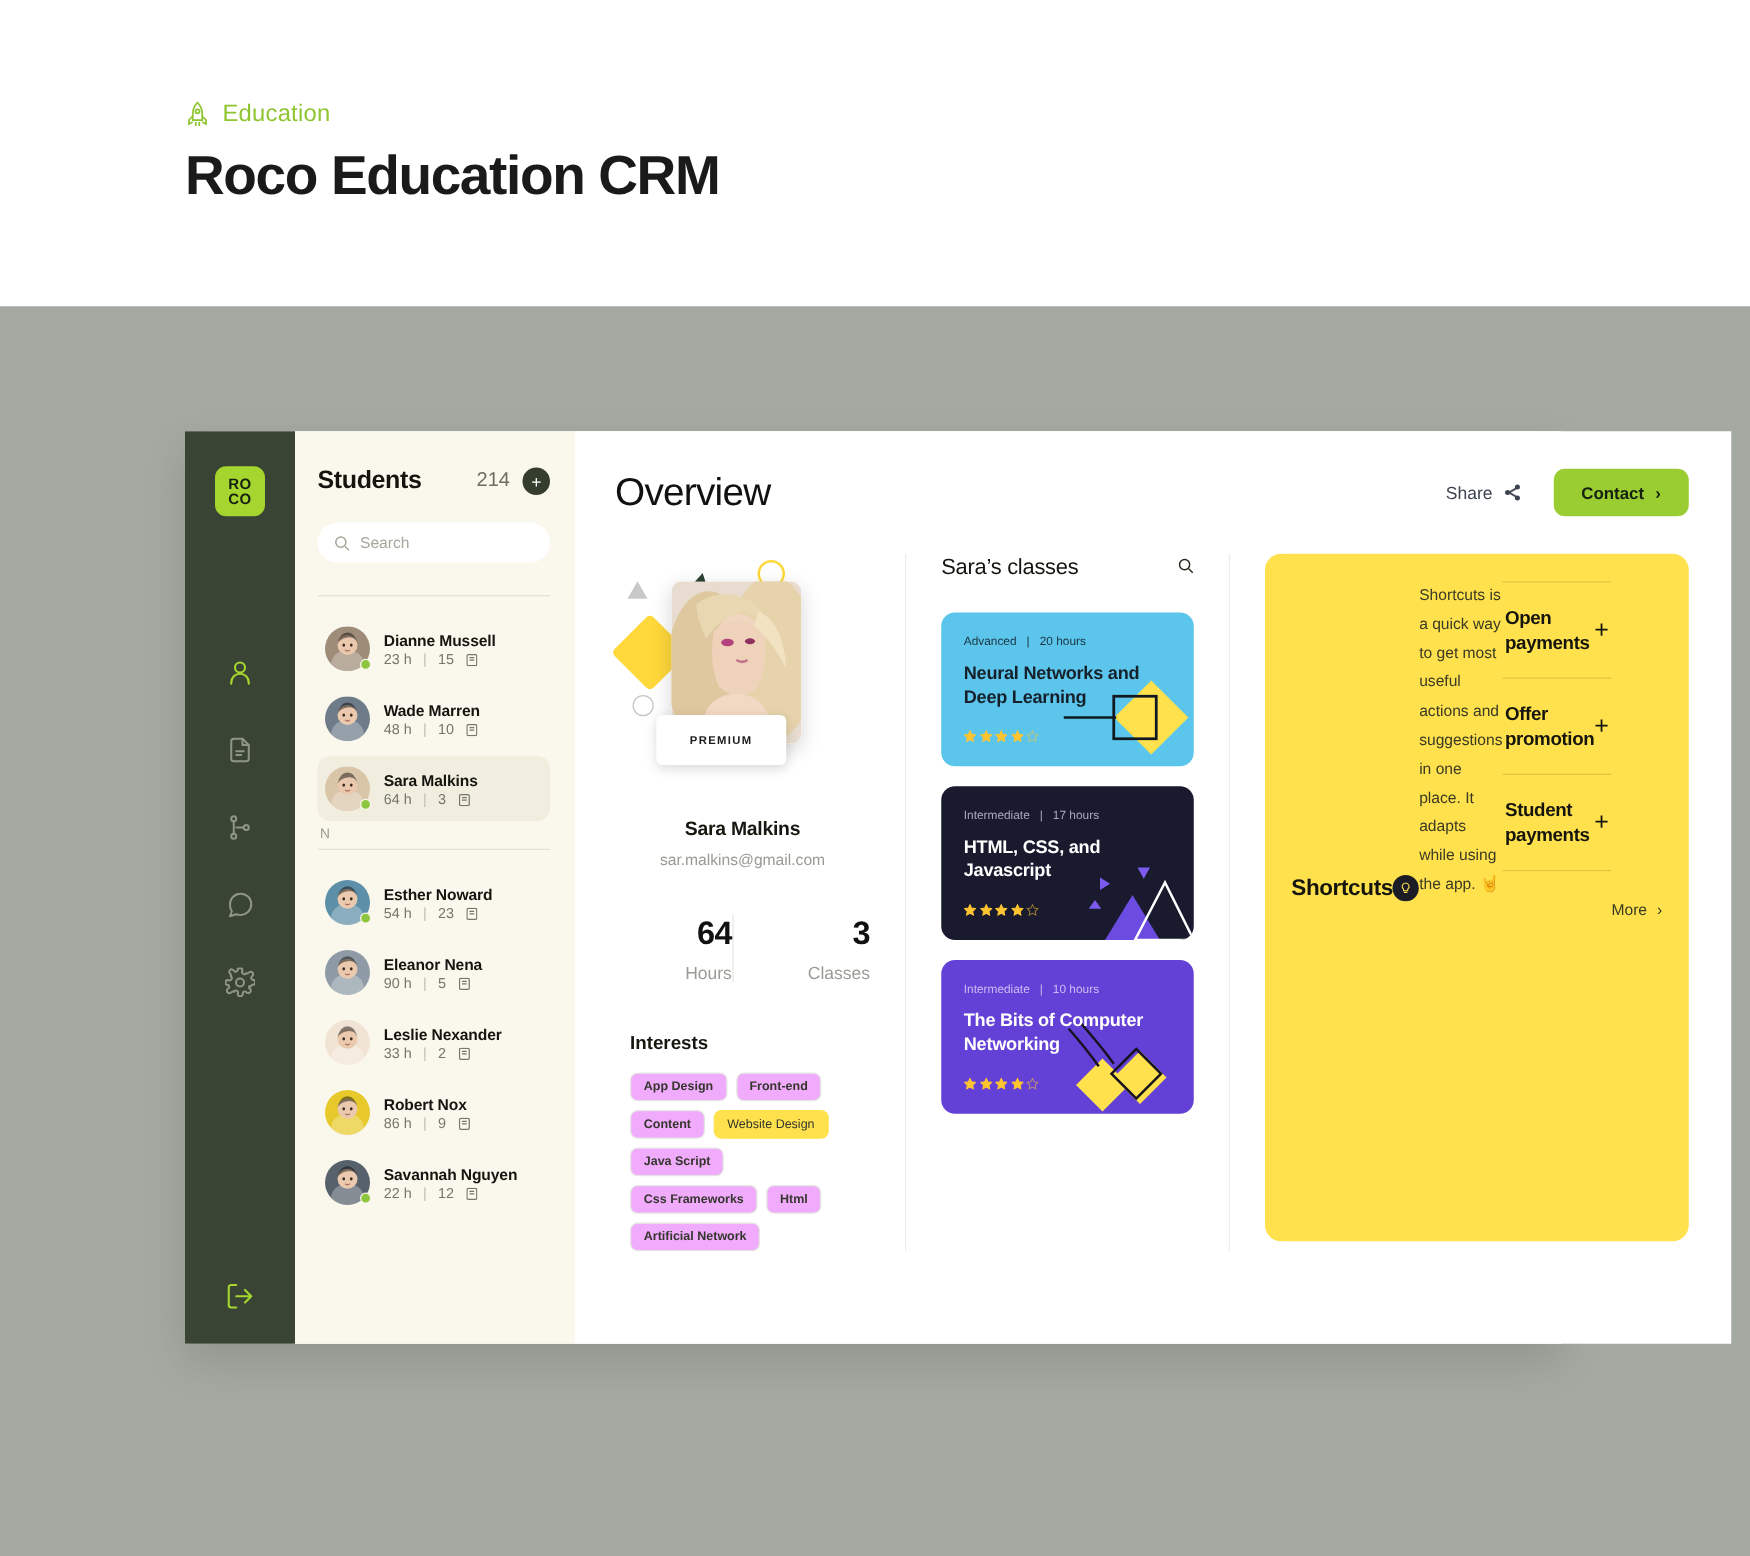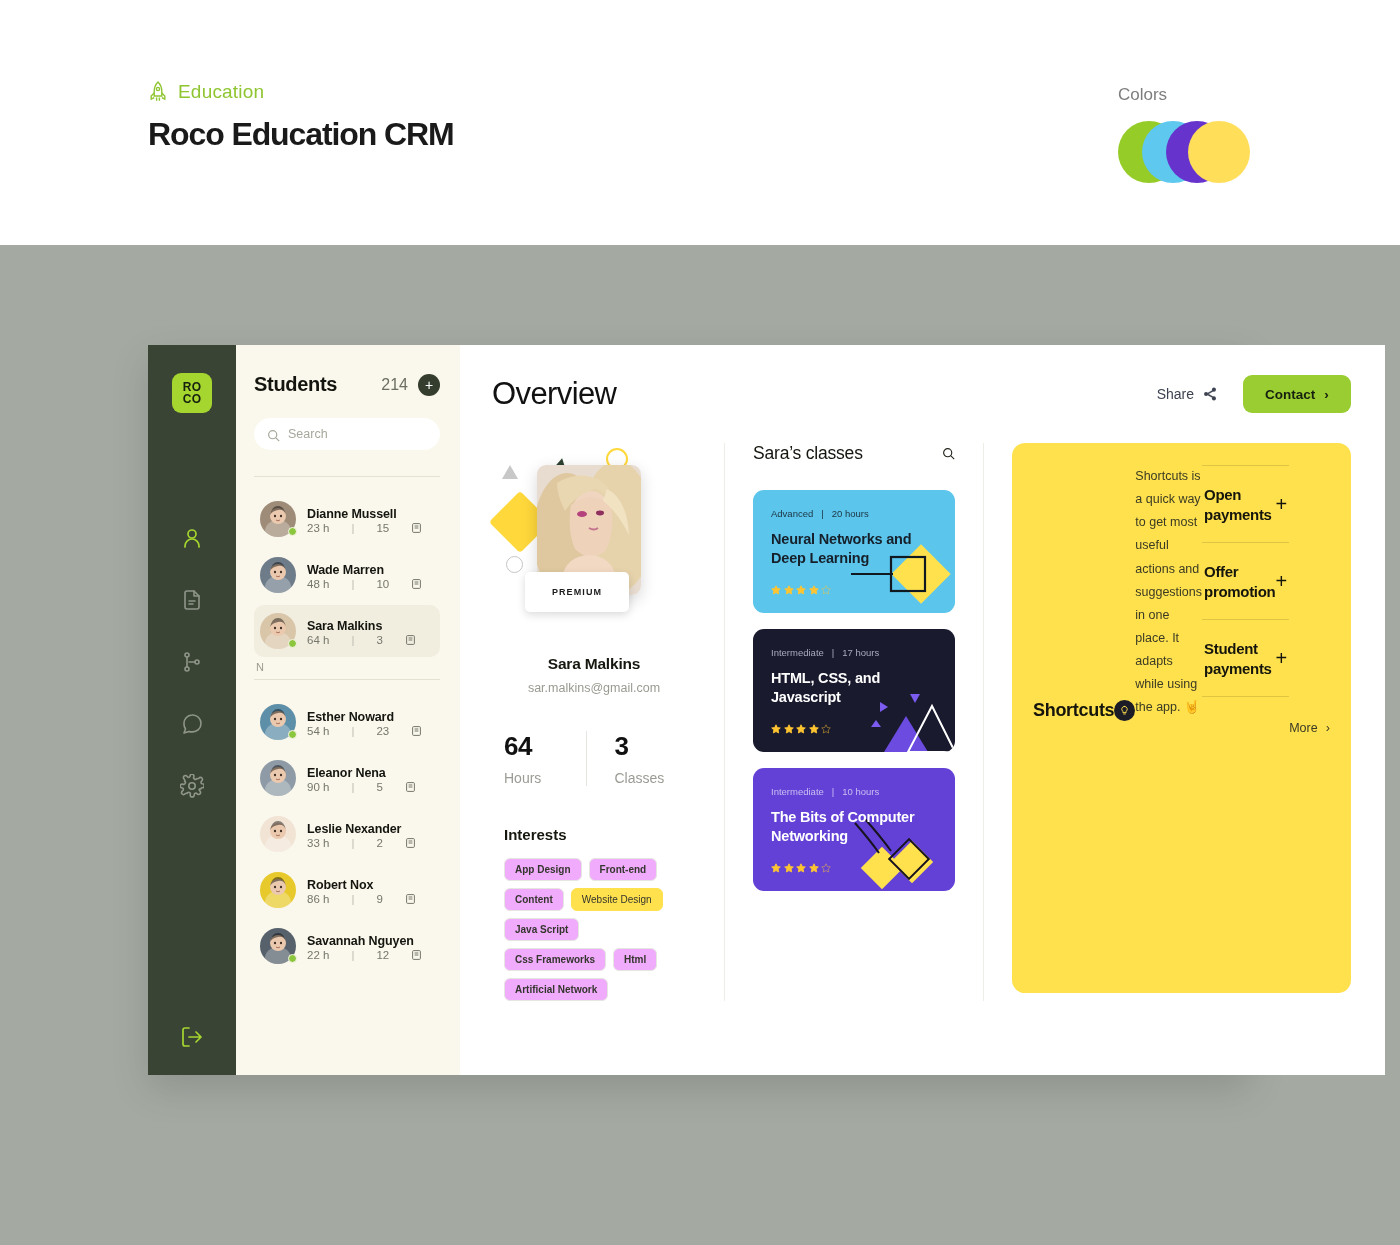--- a/index.html
+++ b/index.html
@@ -10,21 +10,21 @@
     overflow: hidden;
   }
 
   
   .banner { height: 245px; background: #ffffff; position: relative; }
   .banner-inner { padding: 80px 0 0 148px; }
   .kicker { display: flex; align-items: center; gap: 10px; margin-bottom: 14px; }
   .kicker-icon { width: 20px; height: 24px; display: block; }
   .kicker-text { font-size: 19px; color: #8FC531; letter-spacing: .2px; }
   .big-title {
-    font-size: 32px; font-weight: 700; color: #1A1A1A;
+    font-size: 44px; font-weight: 700; color: #1A1A1A;
     letter-spacing: -1.1px; line-height: 1.05;
   }
   .colors-block { position: absolute; right: 150px; top: 85px; text-align: left; }
   .colors-label { font-size: 17px; color: #7D7D7D; margin-bottom: 16px; }
   .swatches { position: relative; height: 62px; width: 132px; }
   .swatch { position: absolute; top: 0; width: 62px; height: 62px; border-radius: 50%; }
   .sw0 { left: 0;  }
   .sw1 { left: 24px; }
   .sw2 { left: 48px; }
   .sw3 { left: 70px; }
@@ -82,21 +82,21 @@
     padding: 8px 10px 8px 6px; border-radius: 10px; margin-bottom: 4px; cursor: pointer;
   }
   .stu.sel { background: #F1EDDF; }
   .av-wrap { position: relative; width: 36px; height: 36px; flex: 0 0 36px; }
   .av { width: 36px; height: 36px; border-radius: 50%; overflow: hidden; display: block; }
   .dot {
     position: absolute; right: -1px; bottom: 1px; width: 9px; height: 9px;
     border-radius: 50%; background: #8CC63E; border: 1.6px solid #FAF7EC;
   }
   .stu-name { font-size: 12.5px; font-weight: 700; color: #14150F; letter-spacing: -.1px; margin-bottom: 3px; }
-  .stu-meta { font-size: 11.5px; color: #75776B; display: flex; align-items: center; gap: 22px; }
+  .stu-meta { font-size: 11.5px; color: #75776B; display: flex; align-items: center; gap: 9px; }
   .meta-sep { color: #BDBEB2; }
   .bookico { width: 9px; height: 10px; display: inline-block; vertical-align: -1px; margin-left: 1px; }
 
   
   .main { flex: 1; background: #fff; padding: 30px 34px 0 32px; position: relative; }
   .main-head { display: flex; align-items: center; justify-content: space-between; margin-bottom: 30px; }
   .overview-title { font-size: 31px; font-weight: 400; color: #111; letter-spacing: -.6px; }
   .head-actions { display: flex; align-items: center; gap: 26px; }
   .share { display: flex; align-items: center; gap: 9px; font-size: 14px; color: #3D4250; cursor: pointer; }
   .share-ico { width: 14px; height: 14px; }
@@ -127,21 +127,21 @@
     border-left: 8px solid transparent; border-right: 8px solid transparent; border-bottom: 14px solid #C8C8C8; }
   .shp-diamond { left: 6px; top: 57px; width: 44px; height: 44px; background: #FFD83B; transform: rotate(45deg); border-radius: 4px; }
   .shp-circ-gray { left: 14px; top: 113px; width: 17px; height: 17px; border: 1.6px solid #C5C5C5; border-radius: 50%; }
   .shp-tri-dark { left: 50px; top: 15px; width: 0; height: 0;
     border-left: 17px solid transparent; border-right: 17px solid transparent; border-bottom: 30px solid #2D4232; transform: rotate(12deg); }
   .shp-circ-yellow { left: 114px; top: 5px; width: 22px; height: 22px; border: 2.4px solid #FFD83B; border-radius: 50%; }
 
   .pname { text-align: center; font-size: 15.5px; font-weight: 600; color: #16170F; margin-bottom: 8px; letter-spacing: -.2px; }
   .pmail { text-align: center; font-size: 12.5px; color: #9A9A92; margin-bottom: 36px; }
 
-  .stats { display: flex; margin-bottom: 40px; padding-left: 12px; }
+  .stats { display: flex; margin-bottom: 40px; padding-left: 12px; text-align: right; }
   .stat { flex: 1; }
   .stat + .stat { border-left: 1px solid #E6E6E1; padding-left: 28px; }
   .stat-num { font-size: 26px; font-weight: 700; color: #111; letter-spacing: -.5px; margin-bottom: 8px; }
   .stat-lbl { font-size: 14px; color: #9B9B95; }
 
   .interests-title { font-size: 15px; font-weight: 600; color: #16170F; margin-bottom: 15px; padding-left: 12px; }
   .tags { display: flex; flex-wrap: wrap; gap: 7px; padding-left: 12px; max-width: 186px; }
   .tag {
     border: 1px solid #E6E6E1; border-radius: 6px; padding: 5px 10px;
     font-size: 10px; color: #34352D; background: #f0abfc; white-space: nowrap; cursor: pointer; font-weight: bold;
@@ -190,29 +190,20 @@
           <circle cx="10" cy="9" r="1.6"></circle>
           <path d="M6.2 13L3.2 16v3.2l3-1.6M13.8 13l3 3v3.2l-3-1.6"></path>
           <path d="M8.6 17.6v3.2M11.4 17.6v3.2"></path>
         </svg>
       </span>
       <span class="kicker-text">Education</span>
     </div>
     <h1 class="big-title">Roco Education CRM</h1>
   </div>
 
-  <div class="colors-block">
-    <div class="colors-label">Colors</div>
-    <div class="swatches">
-      <span class="swatch sw0" style="background: rgb(150, 204, 40);"></span>
-      <span class="swatch sw1" style="background: rgb(94, 200, 238);"></span>
-      <span class="swatch sw2" style="background: rgb(102, 51, 204);"></span>
-      <span class="swatch sw3" style="background: rgb(255, 222, 89);"></span>
-    </div>
-  </div>
 </div>
 
 <div class="stage">
   <div class="app">
 
     <div class="rail">
       <div class="logo">
         <span>RO</span>
         <span>CO</span>
       </div>

